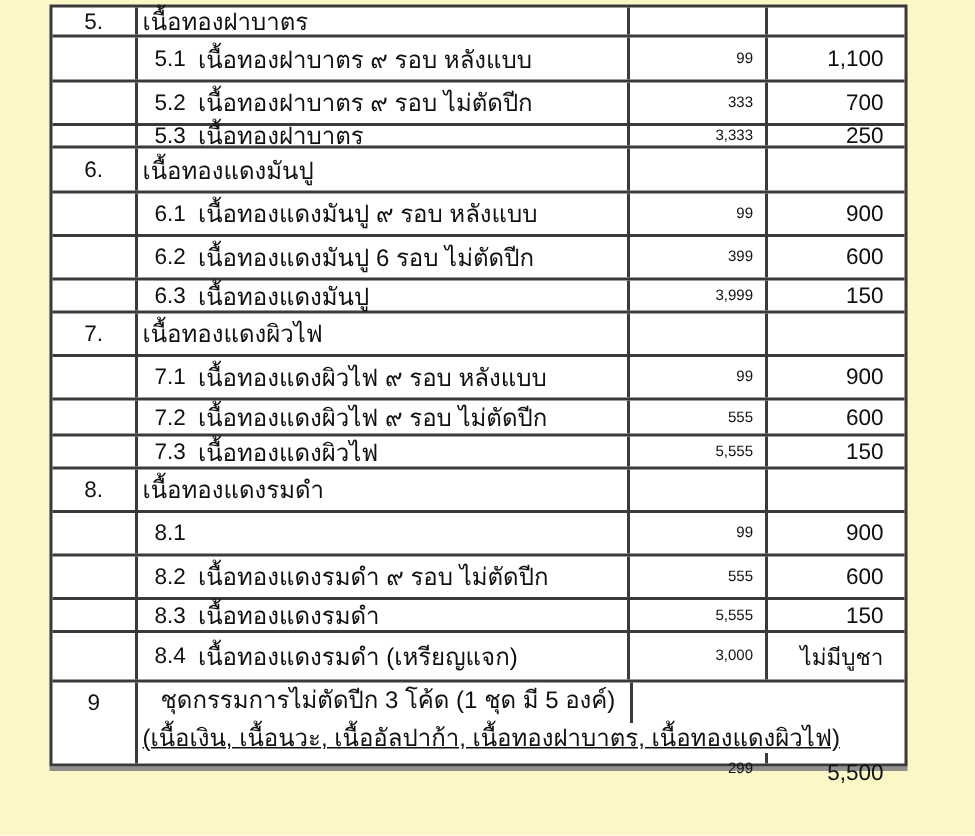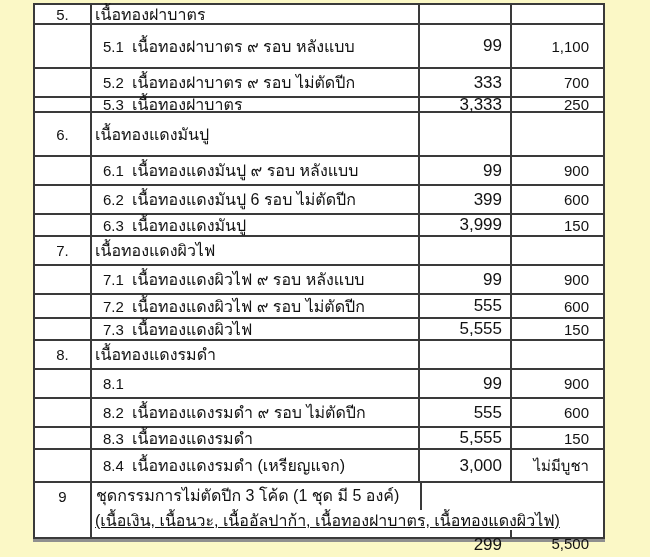--- a/index.html
+++ b/index.html
@@ -5,31 +5,31 @@
   html,body{margin:0;padding:0;}
   body{width:650px;height:557px;font-family:"Liberation Sans","DejaVu Sans",sans-serif;color:#111;}
   .page{position:relative;width:650px;height:557px;background:#fbf8c6;overflow:hidden;}
   .price-table{position:absolute;left:33px;top:3px;width:572px;background:#ffffff;
                border:2px solid #3a3a3a;box-sizing:border-box;box-shadow:0 3px 0 #8f8f8f;}
   .row{display:flex;align-items:stretch;box-sizing:border-box;border-bottom:2px solid #3a3a3a;}
   .row:last-child{border-bottom:none;}
   .cell{box-sizing:border-box;display:flex;align-items:center;border-right:2px solid #3a3a3a;overflow:visible;}
   .c-no{width:57px;justify-content:center;font-size:15px;}
   .c-desc{width:328px;font-size:16px;}
-  .c-code{width:92px;justify-content:flex-end;padding-right:8px;font-size:17px;}
+  .c-code{width:92px;justify-content:flex-end;padding-right:8px;font-size:10px;}
   .c-price{width:91px;justify-content:flex-end;padding-right:14px;font-size:15px;border-right:none;}
   .sub{font-size:15px;margin-left:11px;min-width:29px;display:inline-block;}
   .hdr .c-desc .txt{margin-left:3px;}
   .h20{height:20px}.h21{height:15px}.h22{height:22px}.h24{height:24px}
-  .h29{height:29px}.h30{height:44px}.h33{height:33px}.h54{height:54px}
+  .h29{height:29px}.h30{height:30px}.h33{height:33px}.h54{height:54px}
   
   .row-final .c-no{align-items:flex-start;padding-top:5px;}
   .row-final .c-code,.row-final .c-price{align-items:flex-start;padding-top:5px;margin-top:47px;}
   .row-final .c-desc{display:block;position:relative;border-right:none;}
-  .row-final .l1{line-height:26px;padding-left:4px;white-space:nowrap;}
+  .row-final .l1{line-height:26px;padding-left:15px;white-space:nowrap;}
   .row-final .l2{line-height:23px;padding-left:3px;white-space:nowrap;text-decoration:underline;}
   .vseg{position:absolute;right:-2px;top:0;width:2px;height:27px;background:#3a3a3a;}
 </style>
 </head>
 <body>
 
 <div class="page">
   <div class="price-table">
 
     <div class="row hdr h20">

